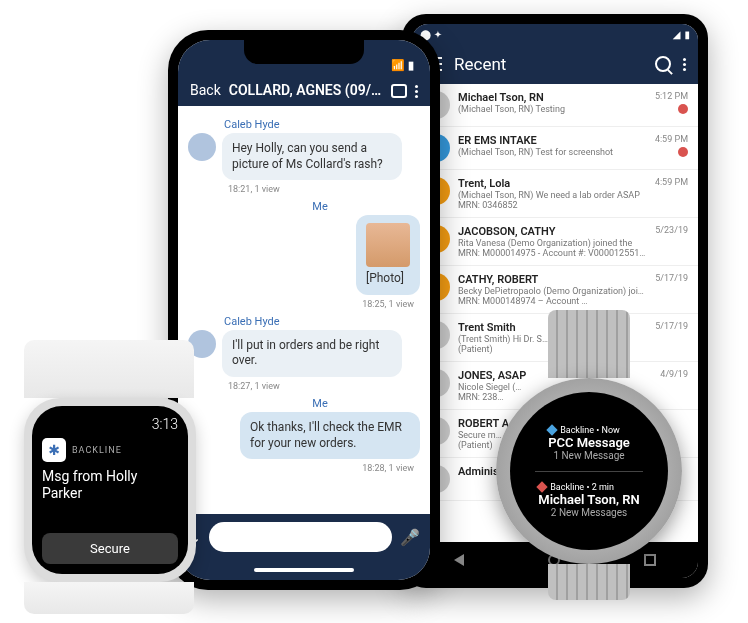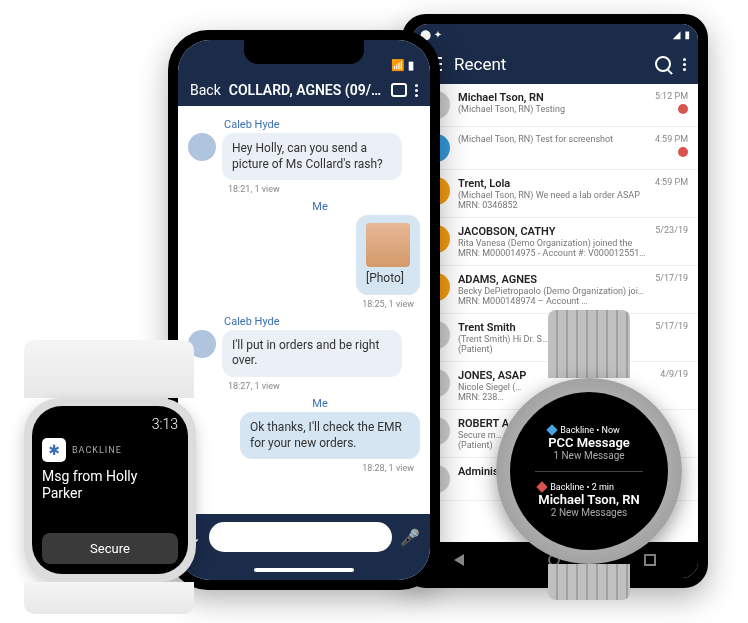--- a/index.html
+++ b/index.html
@@ -31,21 +31,21 @@
   .android-nav { height: 36px; background: #000; display:flex; justify-content:space-around; align-items:center; }
   .nav-tri { width:0; height:0; border-top:6px solid transparent; border-bottom:6px solid transparent; border-right:10px solid #888; }
   .nav-circ { width:12px; height:12px; border:2px solid #888; border-radius:50%; }
   .nav-sq { width:12px; height:12px; border:2px solid #888; }
 
   
   .iphone { position: absolute; left: 168px; top: 30px; width: 272px; height: 560px; background: #000; border-radius: 40px; padding: 10px; z-index: 2; box-shadow: 0 10px 30px rgba(0,0,0,0.3);}
   .iphone-screen { width: 100%; height: 100%; background: #fff; border-radius: 32px; overflow: hidden; display: flex; flex-direction: column; position: relative; }
   .notch { position: absolute; top: 0; left: 50%; transform: translateX(-50%); width: 120px; height: 24px; background: #000; border-radius: 0 0 14px 14px; z-index: 10; }
   .iphone-status { height: 34px; background: #1a2c4a; display: flex; justify-content: space-between; align-items: flex-end; padding: 0 16px 2px; color: #fff; font-size: 11px; font-weight: 600; }
-  .iphone-header { background: #1a2c4a; color: #fff; padding: 8px 12px; display: flex; align-items: center; gap: 8px; font-size: 14px; }
+  .iphone-header { background: #1a2c4a; color: #fff; padding: 8px 12px; display: flex; align-items: flex-end; gap: 8px; font-size: 14px; }
   .iphone-header .title { flex: 1; font-weight: 600; white-space: nowrap; overflow: hidden; text-overflow: ellipsis; }
   .chat-icon { width:16px; height:14px; border:2px solid #fff; border-radius:3px; position:relative; }
   .chat { flex: 1; background: #fff; padding: 8px 10px; overflow: hidden; }
   .sender-name { color: #3b6fb5; font-size: 11px; margin: 4px 0 2px 36px; }
   .sender-name.me { text-align: center; color: #3b6fb5; margin-right: 4px; }
   .msg-row { display: flex; gap: 6px; margin-bottom: 4px; }
   .msg-row.me { justify-content: flex-end; align-items: center; }
   .avatar-xs { width: 28px; height: 28px; border-radius: 50%; background: #b0c4de; flex-shrink: 0; }
   .bubble { background: #eaf0f5; padding: 8px 10px; border-radius: 12px; font-size: 12px; color: #333; max-width: 180px; line-height: 1.3; }
   .bubble.me { background: #d5e5f2; }
@@ -117,20 +117,21 @@
     <div class="recent-body">
       <div class="recent-title">Michael Tson, RN</div>
       <div class="recent-sub">(Michael Tson, RN) Testing</div>
 
     </div>
     <div class="recent-meta">5:12 PM<br><span class="red-dot"></span></div>
         </div>
         <div class="recent-item">
           <div class="avatar-sm blue"></div>
     <div class="recent-body">
+      <div class="recent-title">ER EMS INTAKE</div>
       <div class="recent-sub">(Michael Tson, RN) Test for screenshot</div>
 
     </div>
     <div class="recent-meta">4:59 PM<br><span class="red-dot"></span></div>
         </div>
         <div class="recent-item">
           <div class="avatar-sm orange"></div>
     <div class="recent-body">
       <div class="recent-title">Trent, Lola</div>
       <div class="recent-sub">(Michael Tson, RN) We need a lab order ASAP</div>
@@ -143,21 +144,21 @@
     <div class="recent-body">
       <div class="recent-title">JACOBSON, CATHY</div>
       <div class="recent-sub">Rita Vanesa (Demo Organization) joined the</div>
       <div class="recent-sub">MRN: M000014975 - Account #: V00001255123</div>
     </div>
     <div class="recent-meta">5/23/19</div>
         </div>
         <div class="recent-item">
           <div class="avatar-sm orange"></div>
     <div class="recent-body">
-      <div class="recent-title">ADAMS, AGNES</div>
+      <div class="recent-title">CATHY, ROBERT</div>
       <div class="recent-sub">Becky DePietropaolo (Demo Organization) joined the</div>
       <div class="recent-sub">MRN: M000148974 – Account …</div>
     </div>
     <div class="recent-meta">5/17/19</div>
         </div>
         <div class="recent-item">
           <div class="avatar-sm "></div>
     <div class="recent-body">
       <div class="recent-title">Trent Smith</div>
       <div class="recent-sub">(Trent Smith) Hi Dr. S… the update.</div>

